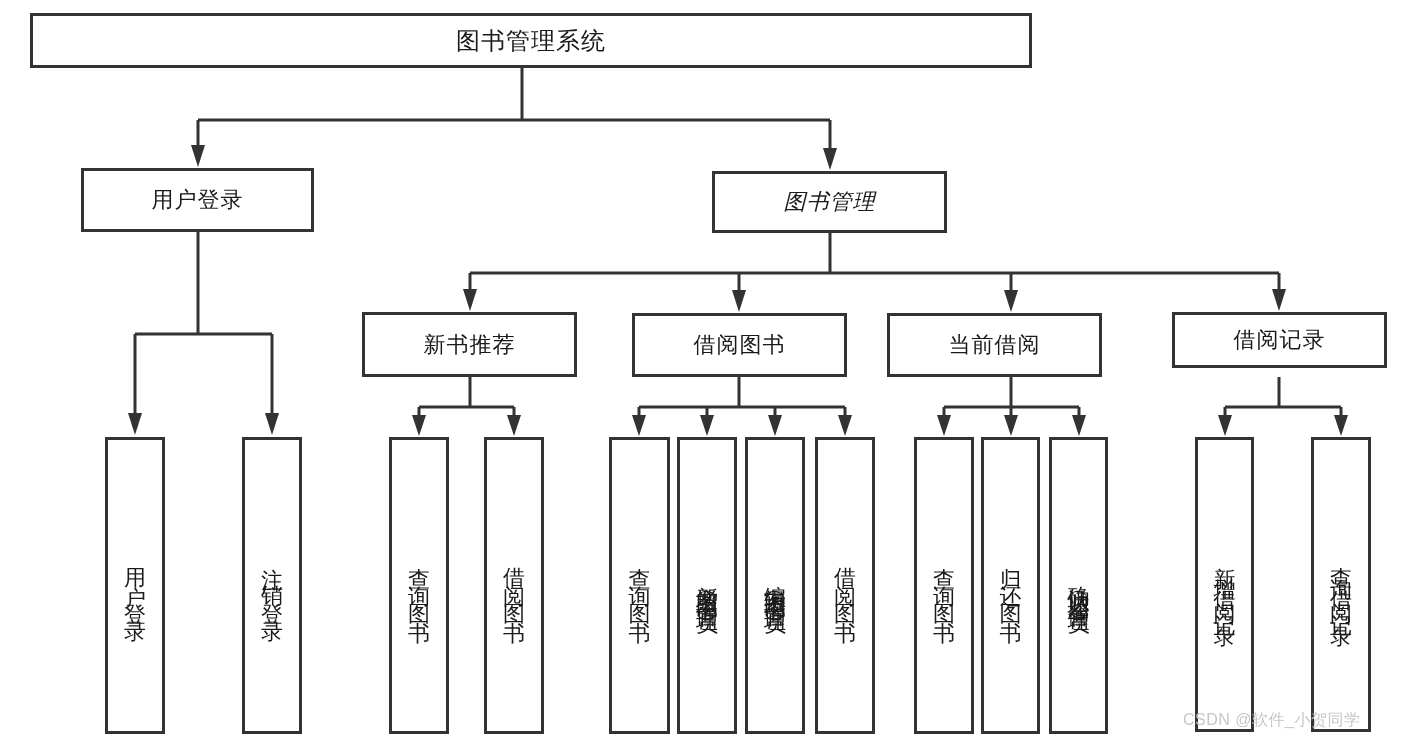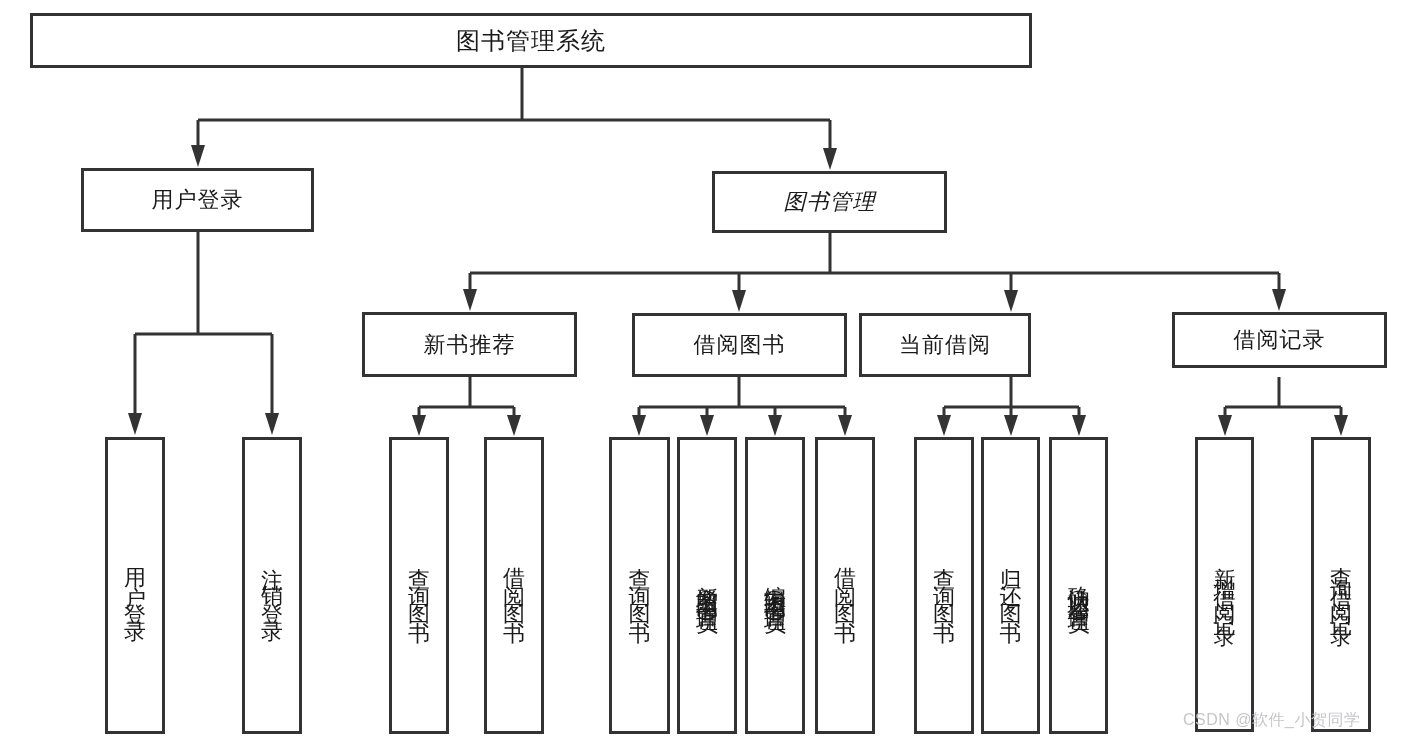--- a/index.html
+++ b/index.html
@@ -80,21 +80,21 @@
     </g>
   </svg>
 
   <div class="box root" style="left:21px; top:13px; width:1002px; height:55px;margin-left:9px;">图书管理系统</div>
 
   <div class="box" style="left:81px; top:168px; width:233px; height:64px;">用户登录</div>
   <div class="box" style="left:712px; top:171px; width:235px; height:62px;font-style:italic;">图书管理</div>
 
   <div class="box" style="left:362px; top:312px; width:215px; height:65px;">新书推荐</div>
   <div class="box" style="left:632px; top:313px; width:215px; height:64px;">借阅图书</div>
-  <div class="box" style="left:859px; top:313px; width:172px; height:64px;text-align:center;">当前借阅</div>
+  <div class="box" style="left:887px; top:313px; width:215px; height:64px;text-align:center;">当前借阅</div>
   <div class="box" style="left:1172px; top:312px; width:215px; height:56px;">借阅记录</div>
 
   <div class="vbox ls-wide" style="left:105px; top:437px; width:60px; height:297px;">
     <span class="vtext">用户登录</span>
     </div>
   <div class="vbox ls-wide" style="left:242px; top:437px; width:60px; height:297px;">
     <span class="vtext">注销登录</span>
     </div>
 
   <div class="vbox ls-wide" style="left:389px; top:437px; width:60px; height:297px;">

